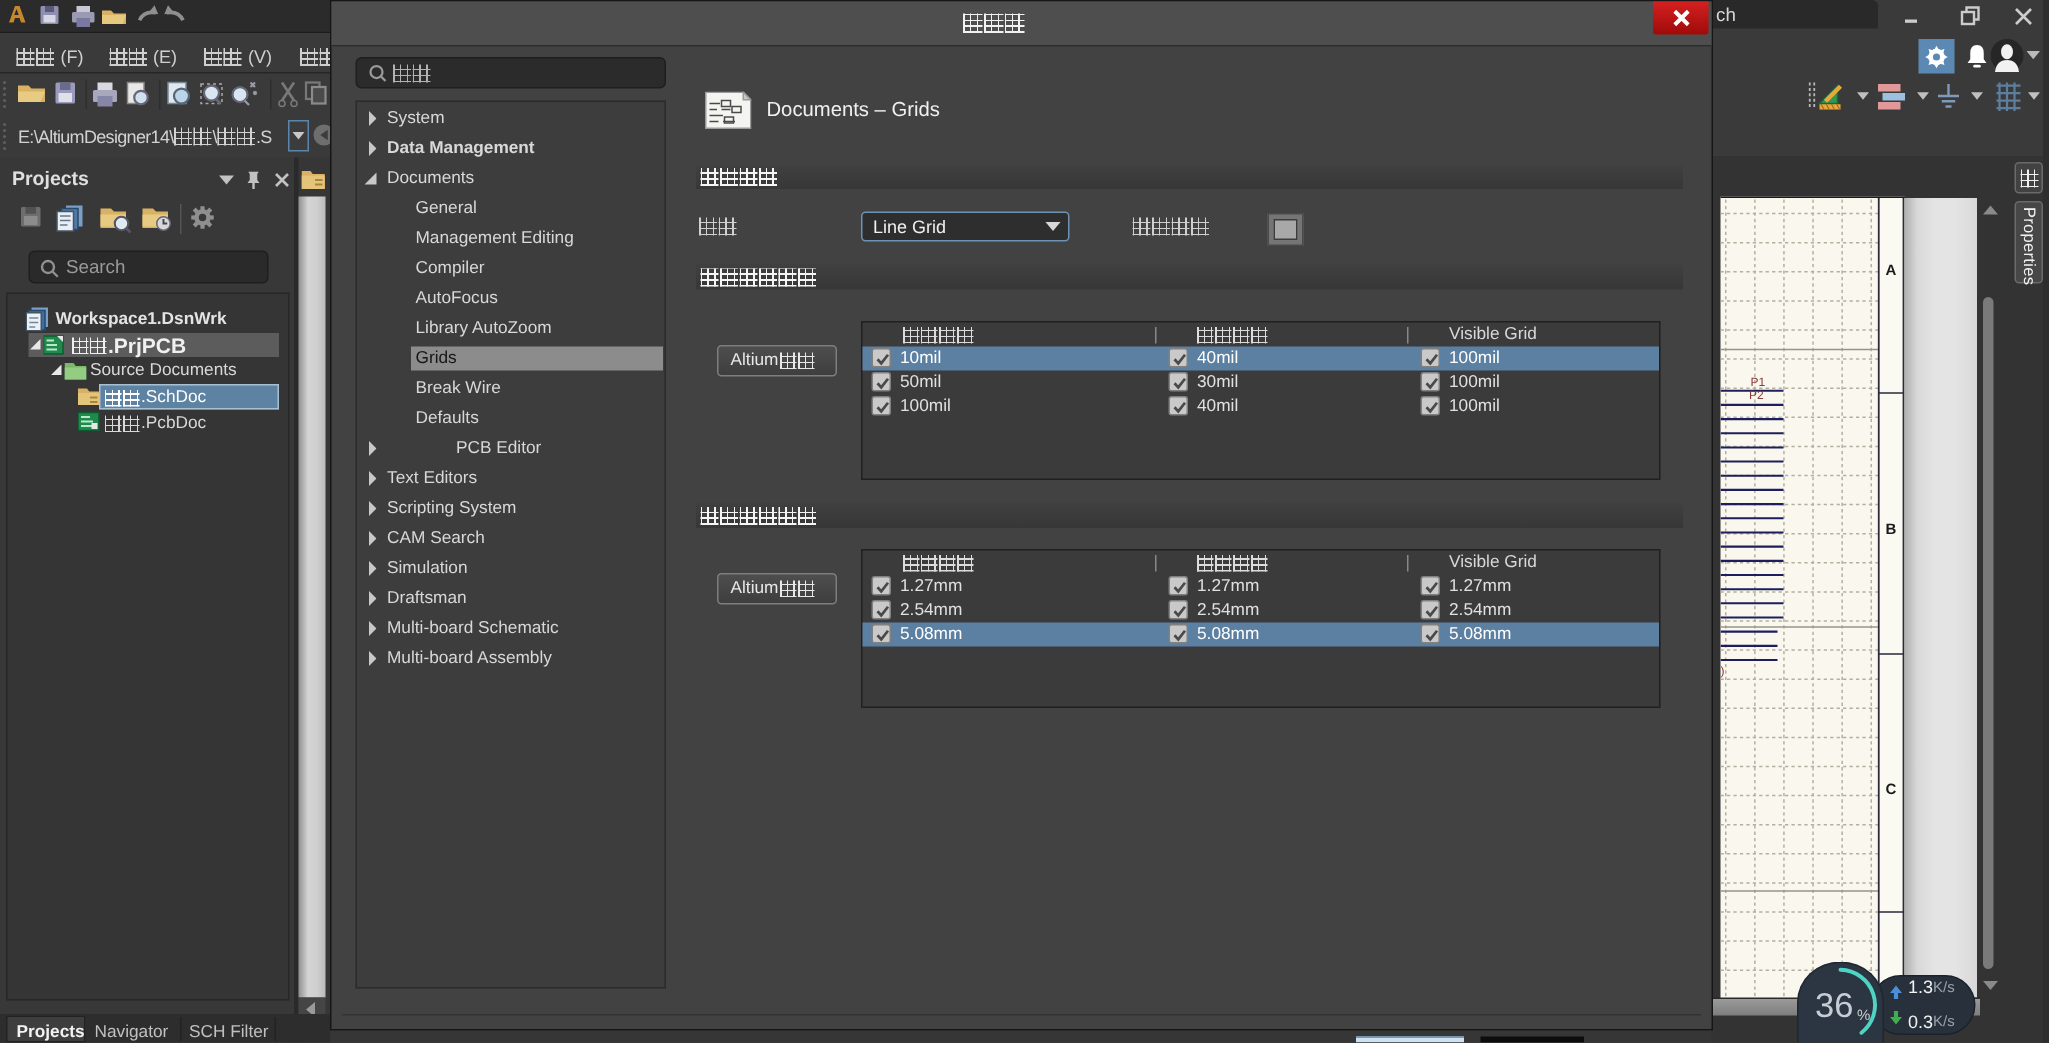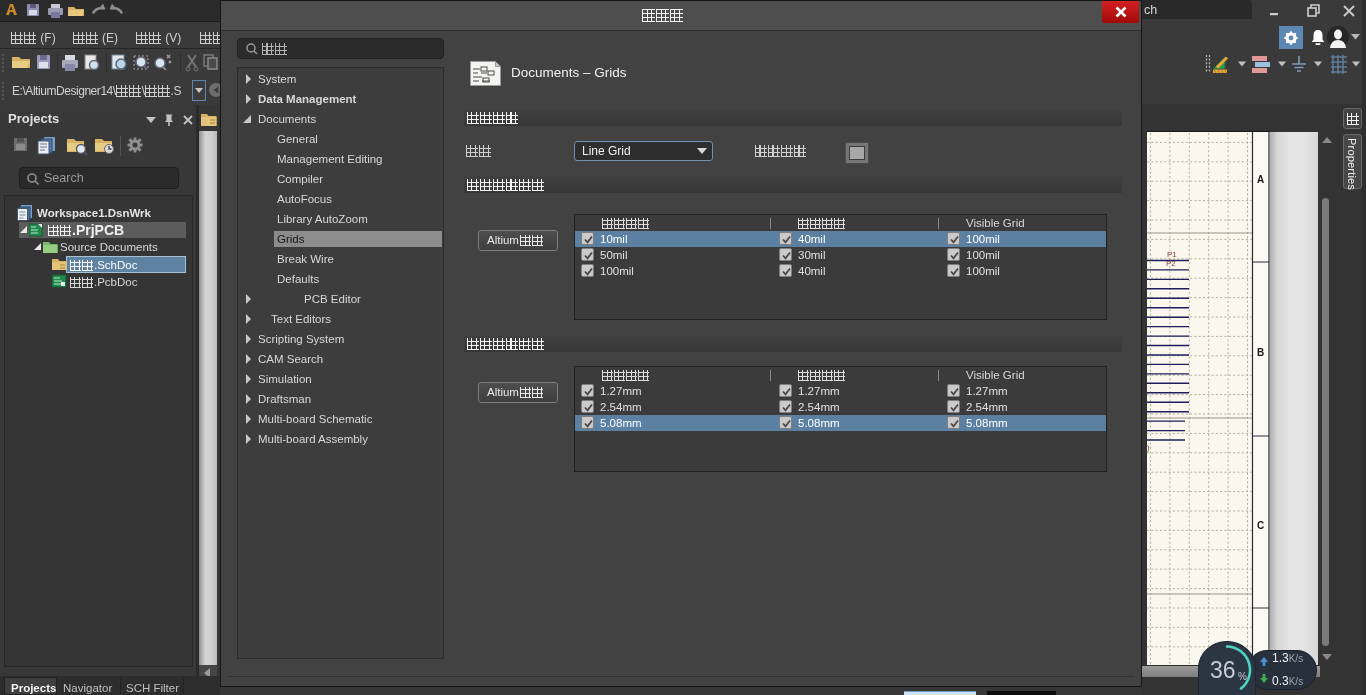--- a/index.html
+++ b/index.html
@@ -387,21 +387,21 @@
   <div class="row" style="left:40px;top:165px;height:14px;color:#161616;">Grids</div>
   <div class="row" style="left:40px;top:185px;height:14px;">Break Wire</div>
   <div class="row" style="left:40px;top:205px;height:14px;">Defaults</div>
   <svg class="ab" style="left:8px;top:227px" width="6" height="10">
           <path d="M1 0 l5 5 -5 5 z" fill="#c8c8c8"></path>
         </svg>
   <div class="row" style="left:21px;top:225px;height:14px;margin-left:46px;">PCB Editor</div>
   <svg class="ab" style="left:8px;top:247px" width="6" height="10">
           <path d="M1 0 l5 5 -5 5 z" fill="#c8c8c8"></path>
         </svg>
-  <div class="row" style="left:34px;top:245px;height:14px;">Text Editors</div>
+  <div class="row" style="left:21px;top:245px;height:14px;">Text Editors</div>
   <svg class="ab" style="left:8px;top:267px" width="6" height="10">
           <path d="M1 0 l5 5 -5 5 z" fill="#c8c8c8"></path>
         </svg>
   <div class="row" style="left:21px;top:265px;height:14px;">Scripting System</div>
   <svg class="ab" style="left:8px;top:287px" width="6" height="10">
           <path d="M1 0 l5 5 -5 5 z" fill="#c8c8c8"></path>
         </svg>
   <div class="row" style="left:21px;top:285px;height:14px;">CAM Search</div>
   <svg class="ab" style="left:8px;top:307px" width="6" height="10">
           <path d="M1 0 l5 5 -5 5 z" fill="#c8c8c8"></path>

